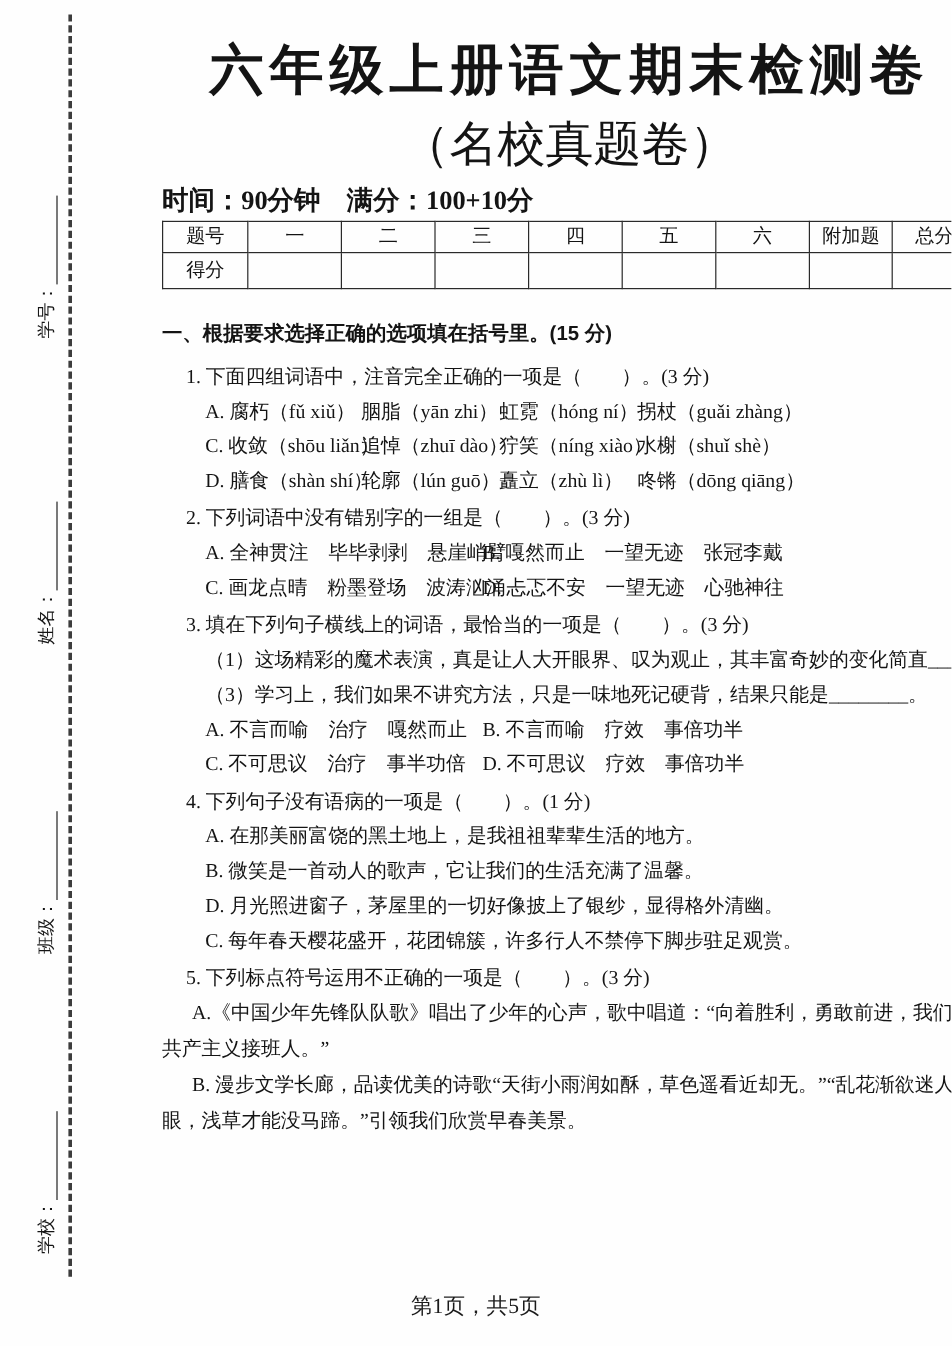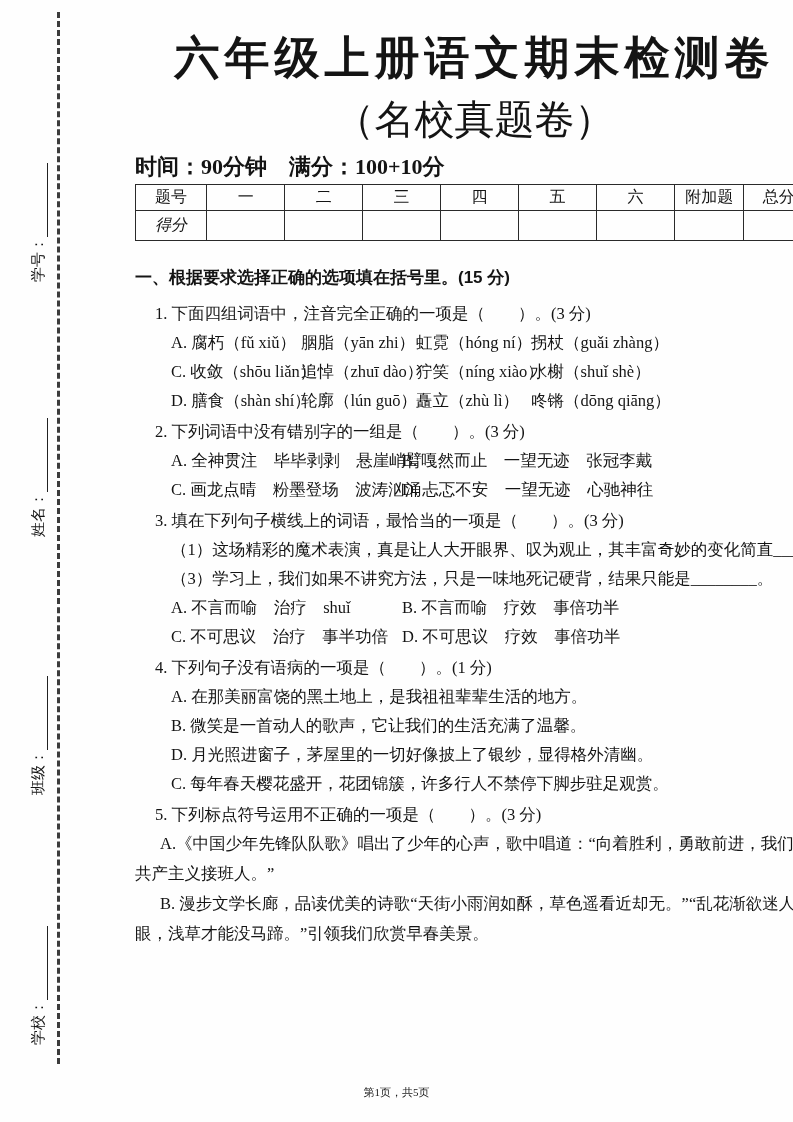--- a/index.html
+++ b/index.html
@@ -26,42 +26,42 @@
     margin:30px 0 0; text-align:center; font-size:45px; line-height:56px;
     font-weight:bold; letter-spacing:5px; white-space:nowrap;
   }
   .subtitle { margin-top:14px; text-align:center; font-size:40px; line-height:40px; font-weight:normal; }
   .meta { margin-top:16px; text-align:left; font-size:22px; line-height:22px; font-weight:bold; }
   table.score-table { width:100%; border-collapse:collapse; margin-top:6px; font-size:16px; table-layout:fixed; }
   table.score-table th, table.score-table td {
     border:1.6px solid #2a2a2a; text-align:center; font-weight:normal; padding:0;
   }
   table.score-table tr.hdr th { height:25px; }
-  table.score-table tr.blank td { height:29px;font-style:italic; }
+  table.score-table tr.blank td { height:29px; }
   .col-qn  { width:10.5%; } .col-num { width:11.5%; } .col-extra { width:10.25%; } .col-total { width:10.25%; }
   .section-heading {
     margin-top:24px; font-size:17px; line-height:26px; font-weight:bold;
     font-family:"Liberation Sans","DejaVu Sans",sans-serif;
   }
   .q { margin-left:20px; font-size:16.5px; }
   .stem { margin-top:8px; line-height:29px; }
   .stem2 { margin-top:2px; line-height:29px; }
   .row4 { display:flex; margin-left:16px; line-height:29px; white-space:nowrap; }
   .row4 .c0 { width:130px; flex:0 0 130px; }
   .row4 .c1 { width:115px; flex:0 0 115px; }
   .row4 .c2 { width:115px; flex:0 0 115px; }
   .row4 .c3 { flex:1; }
   .row2 { display:flex; margin-left:16px; line-height:29px; white-space:nowrap; }
   .row2 .c0 { width:231px; flex:0 0 231px; }
   .row2 .c1 { flex:1; }
   .sub  { margin-left:16px; line-height:29px; white-space:nowrap; }
   .opt-line { margin-left:16px; line-height:29px; }
   .q5stem { margin-left:20px; margin-top:2px; line-height:29px; font-size:16.5px; }
   .p5 { margin:0; text-indent:25px; line-height:30px; font-size:16.5px; }
-  .footer { position:absolute; left:0; right:0; bottom:22px; text-align:center; font-size:11px; color:#1a1a1a; }
+  .footer { position:absolute; left:0; right:0; bottom:22px; text-align:center; font-size:18px; color:#1a1a1a; }
 </style>
 </head>
 <body>
 
 <div class="page">
 
   <div class="cut-line"></div>
 
   <div class="side-group" style="top:197px;">
     <span>学号：</span>
@@ -147,21 +147,21 @@
         <span class="c0">C. 画龙点晴　粉墨登场　波涛汹涌</span>
         <span class="c1">D. 忐忑不安　一望无迹　心驰神往</span>
       </div>
     </div>
 
     <div class="q">
       <div class="stem2">3. 填在下列句子横线上的词语，最恰当的一项是（　　）。(3 分)</div>
       <div class="sub">（1）这场精彩的魔术表演，真是让人大开眼界、叹为观止，其丰富奇妙的变化简直________。</div>
       <div class="sub">（3）学习上，我们如果不讲究方法，只是一味地死记硬背，结果只能是________。</div>
       <div class="row2">
-        <span class="c0">A. 不言而喻　治疗　shuǐ</span>
+        <span class="c0">A. 不言而喻　治疗　嘎然而止</span>
         <span class="c1">B. 不言而喻　疗效　事倍功半</span>
       </div>
       <div class="row2">
         <span class="c0">C. 不可思议　治疗　事半功倍</span>
         <span class="c1">D. 不可思议　疗效　事倍功半</span>
       </div>
     </div>
 
     <div class="q">
       <div class="stem2">4. 下列句子没有语病的一项是（　　）。(1 分)</div>

